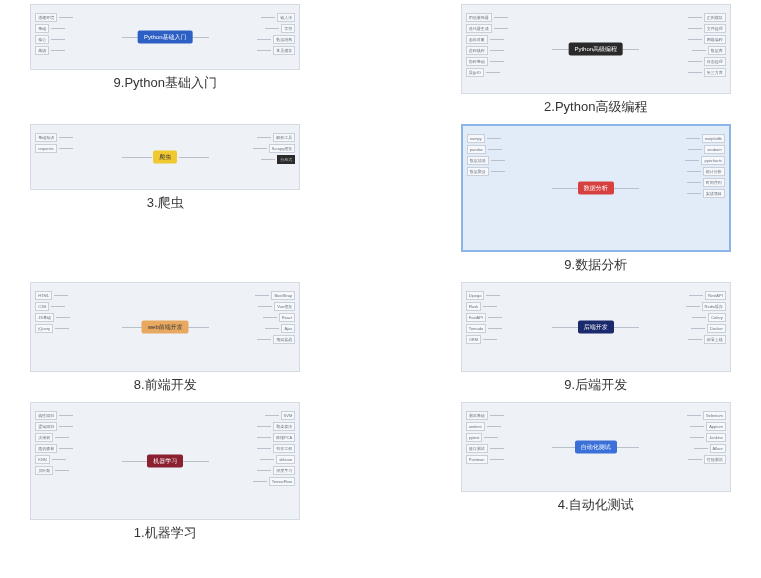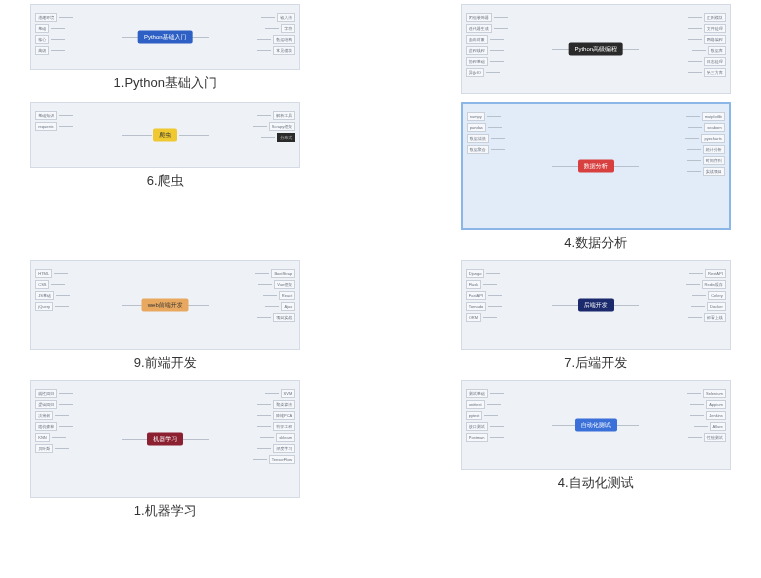--- a/index.html
+++ b/index.html
@@ -160,21 +160,21 @@
               <div class="seg"></div>
               <div class="box">数据结构</div>
             </div>
             <div class="row">
               <div class="seg"></div>
               <div class="box">常见模块</div>
             </div>
           </div>
         </div>
       </div>
-      <div class="caption">1.Python基础入门</div>
+      <div class="caption">9.Python基础入门</div>
     </div>
     <div class="item">
       <div class="thumb h-md">
         <div class="center-node c-dark">Python高级编程</div>
         <div class="trunk-l"></div>
         <div class="trunk-r"></div>
         <div class="branches">
           <div class="l">
             <div class="row">
               <div class="box">闭包装饰器</div>
@@ -222,20 +222,21 @@
               <div class="seg"></div>
               <div class="box">日志处理</div>
             </div>
             <div class="row">
               <div class="seg"></div>
               <div class="box">第三方库</div>
             </div>
           </div>
         </div>
       </div>
+      <div class="caption">2.Python高级编程</div>
     </div>
     <div class="item">
       <div class="thumb h-sm">
         <div class="center-node c-yellow">爬虫</div>
         <div class="trunk-l"></div>
         <div class="trunk-r"></div>
         <div class="branches">
           <div class="l">
             <div class="row">
               <div class="box">基础知识</div>
@@ -255,21 +256,21 @@
               <div class="seg"></div>
               <div class="box">Scrapy框架</div>
             </div>
             <div class="row">
               <div class="seg"></div>
               <div class="box dark">分布式</div>
             </div>
           </div>
         </div>
       </div>
-      <div class="caption">6.爬虫</div>
+      <div class="caption">3.爬虫</div>
     </div>
     <div class="item">
       <div class="thumb h-xl selected">
         <div class="center-node c-red">数据分析</div>
         <div class="trunk-l"></div>
         <div class="trunk-r"></div>
         <div class="branches">
           <div class="l">
             <div class="row">
               <div class="box">numpy</div>
@@ -309,21 +310,21 @@
               <div class="seg"></div>
               <div class="box">时间序列</div>
             </div>
             <div class="row">
               <div class="seg"></div>
               <div class="box">实战项目</div>
             </div>
           </div>
         </div>
       </div>
-      <div class="caption">4.数据分析</div>
+      <div class="caption">9.数据分析</div>
     </div>
     <div class="item">
       <div class="thumb h-md">
         <div class="center-node c-orange">web前端开发</div>
         <div class="trunk-l"></div>
         <div class="trunk-r"></div>
         <div class="branches">
           <div class="l">
             <div class="row">
               <div class="box">HTML</div>
@@ -359,21 +360,21 @@
               <div class="seg"></div>
               <div class="box">Ajax</div>
             </div>
             <div class="row">
               <div class="seg"></div>
               <div class="box">项目实战</div>
             </div>
           </div>
         </div>
       </div>
-      <div class="caption">9.前端开发</div>
+      <div class="caption">8.前端开发</div>
     </div>
     <div class="item">
       <div class="thumb h-md">
         <div class="center-node c-navy">后端开发</div>
         <div class="trunk-l"></div>
         <div class="trunk-r"></div>
         <div class="branches">
           <div class="l">
             <div class="row">
               <div class="box">Django</div>
@@ -413,21 +414,21 @@
               <div class="seg"></div>
               <div class="box">Docker</div>
             </div>
             <div class="row">
               <div class="seg"></div>
               <div class="box">部署上线</div>
             </div>
           </div>
         </div>
       </div>
-      <div class="caption">7.后端开发</div>
+      <div class="caption">9.后端开发</div>
     </div>
     <div class="item">
       <div class="thumb h-lg">
         <div class="center-node c-darkred">机器学习</div>
         <div class="trunk-l"></div>
         <div class="trunk-r"></div>
         <div class="branches">
           <div class="l">
             <div class="row">
               <div class="box">线性回归</div>

